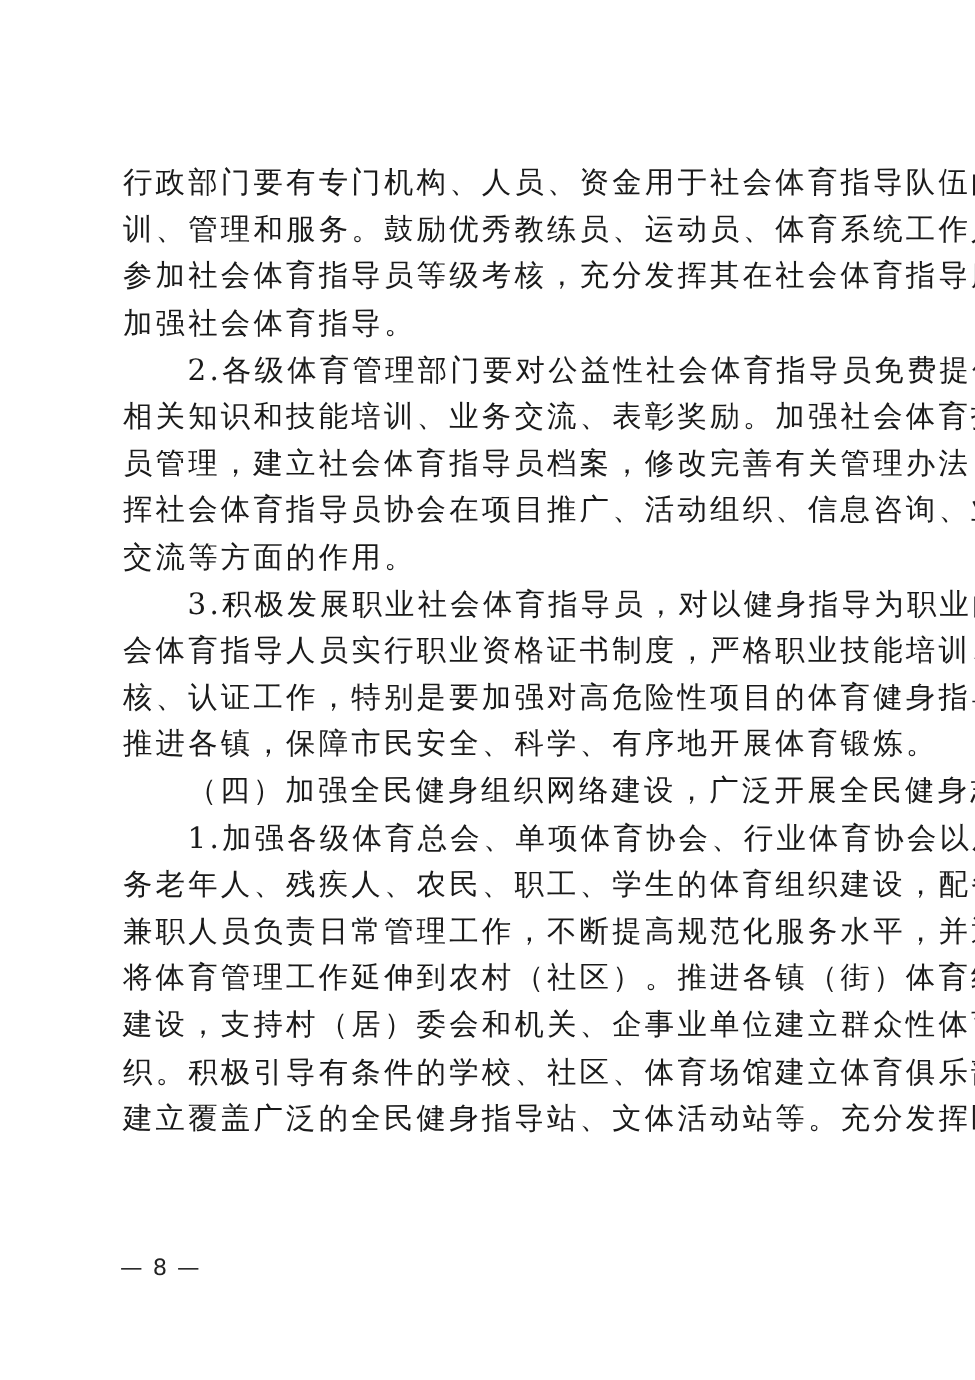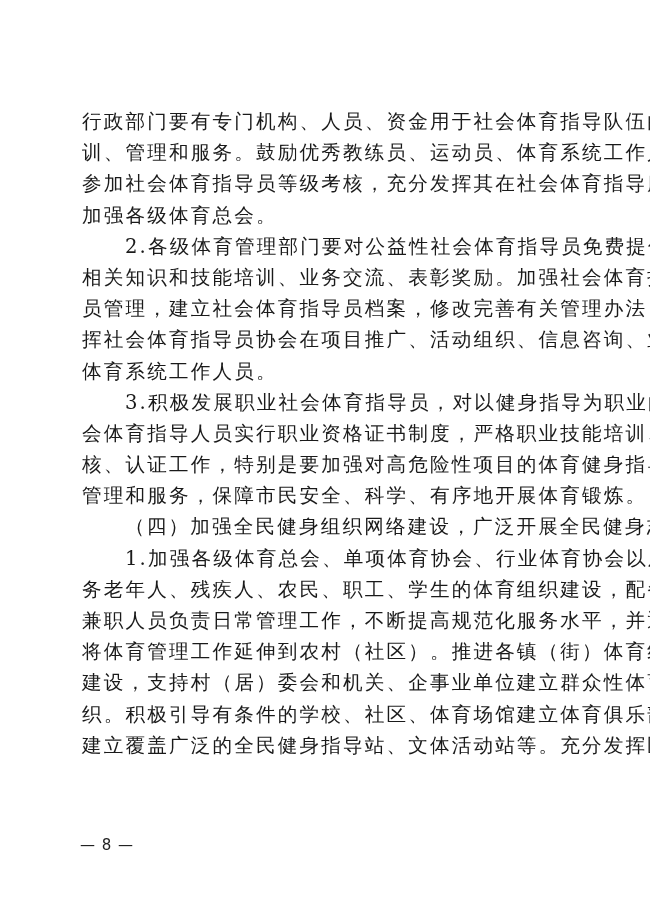--- a/index.html
+++ b/index.html
@@ -26,30 +26,30 @@
   }
 </style>
 </head>
 <body>
 
 <div class="page">
   <div class="text-block">
     <span class="line">行政部门要有专门机构、人员、资金用于社会体育指导队伍的培</span>
     <span class="line">训、管理和服务。鼓励优秀教练员、运动员、体育系统工作人员</span>
     <span class="line">参加社会体育指导员等级考核，充分发挥其在社会体育指导服务</span>
-    <span class="line last">加强各级体育总会。</span>
+    <span class="line last">加强社会体育指导。</span>
     <span class="line indent">2.各级体育管理部门要对公益性社会体育指导员免费提供</span>
     <span class="line">相关知识和技能培训、业务交流、表彰奖励。加强社会体育指导</span>
     <span class="line">员管理，建立社会体育指导员档案，修改完善有关管理办法，发</span>
     <span class="line">挥社会体育指导员协会在项目推广、活动组织、信息咨询、业务</span>
-    <span class="line last">体育系统工作人员。</span>
+    <span class="line last">交流等方面的作用。</span>
     <span class="line indent">3.积极发展职业社会体育指导员，对以健身指导为职业的社</span>
     <span class="line">会体育指导人员实行职业资格证书制度，严格职业技能培训、考</span>
     <span class="line">核、认证工作，特别是要加强对高危险性项目的体育健身指导人</span>
-    <span class="line last">管理和服务，保障市民安全、科学、有序地开展体育锻炼。</span>
+    <span class="line last">推进各镇，保障市民安全、科学、有序地开展体育锻炼。</span>
     <span class="line indent">（四）加强全民健身组织网络建设，广泛开展全民健身志愿</span>
     <span class="line indent">1.加强各级体育总会、单项体育协会、行业体育协会以及服</span>
     <span class="line">务老年人、残疾人、农民、职工、学生的体育组织建设，配备专</span>
     <span class="line">兼职人员负责日常管理工作，不断提高规范化服务水平，并逐步</span>
     <span class="line">将体育管理工作延伸到农村（社区）。推进各镇（街）体育组织</span>
     <span class="line">建设，支持村（居）委会和机关、企事业单位建立群众性体育组</span>
     <span class="line">织。积极引导有条件的学校、社区、体育场馆建立体育俱乐部。</span>
     <span class="line">建立覆盖广泛的全民健身指导站、文体活动站等。充分发挥区体</span>
   </div>
   <div class="page-number">— 8 —</div>

